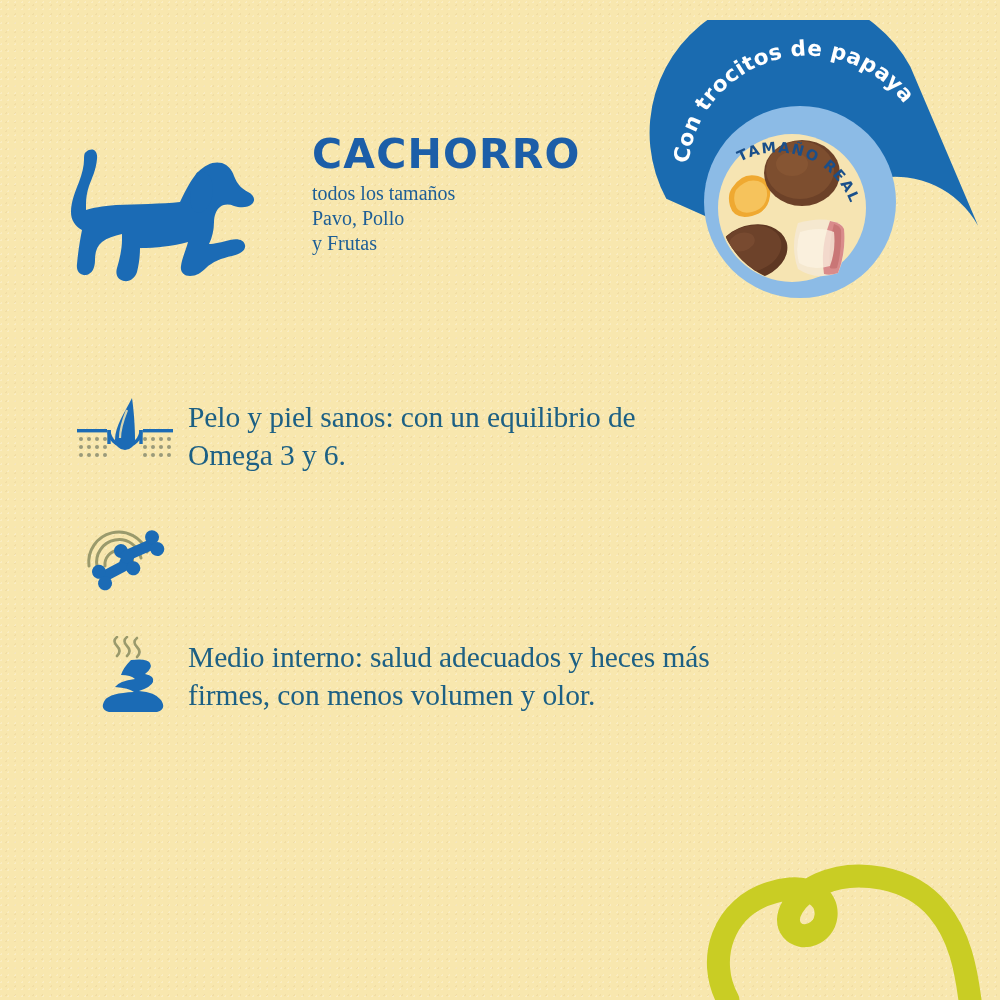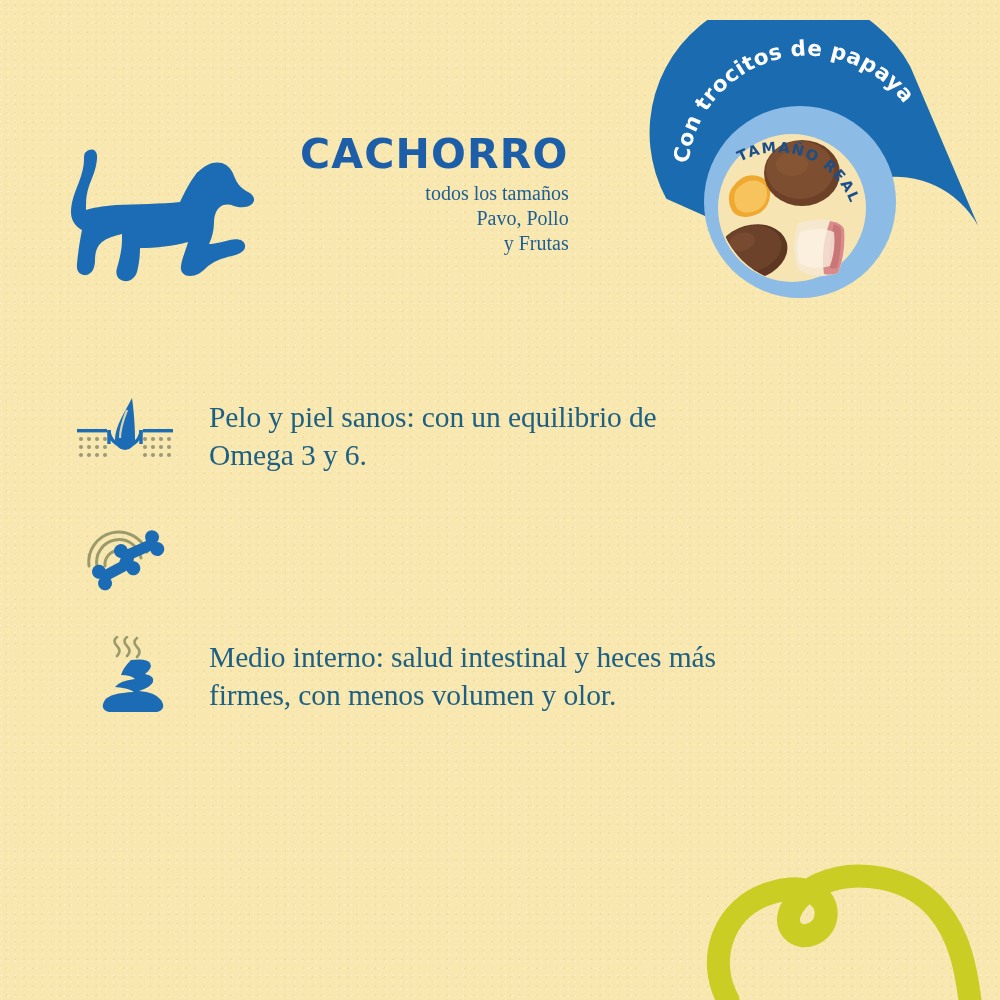--- a/index.html
+++ b/index.html
@@ -45,23 +45,22 @@
     display: flex;
     align-items: flex-start;
   }
   .dog-icon {
     width: 200px;
     height: 160px;
     flex: none;
     margin-top: 6px;
   }
   .header-text {
-    margin-left: 38px;
+    margin-left: 50px;
     padding-top: 6px;
-    text-align: right;
   }
   .product-title {
     font-family: "DejaVu Sans", sans-serif;
     font-weight: bold;
     font-size: 41px;
     letter-spacing: 1.2px;
     color: #1c5ea8;
     line-height: 1;
     margin: 0 0 6px 0;
   }
@@ -88,21 +87,20 @@
   .benefits {
     position: absolute;
     left: 62px;
     top: 392px;
     width: 880px;
   }
   .benefit-row {
     display: flex;
     align-items: flex-start;
     height: 120px;
-    gap: 21px;
   }
   .benefit-icon {
     width: 126px;
     flex: none;
     display: flex;
     justify-content: center;
     align-items: flex-start;
     padding-top: 4px;
   }
   .benefit-text {
@@ -330,21 +328,21 @@
             <path d="M42,20 q5,-5 0,-10 q-5,-5 0,-9"></path>
             <path d="M52,20 q5,-5 0,-10 q-5,-5 0,-9"></path>
             <path d="M62,21 q5,-5 0,-10 q-5,-5 0,-9"></path>
           </g>
 
           <g fill="#1b6bb5">
             <path d="M56,24 q-8,8 -10,15 q10,0 14,4 q-16,2 -20,8 q14,1 19,5 q-24,1 -29,8 q-6,9 4,12 l48,0 q10,-3 4,-12 q-6,-8 -22,-9 q12,-4 14,-9 q2,-6 -8,-8 q8,-6 5,-11 q-3,-5 -19,-3 Z"></path>
           </g>
         </svg>
       </span>
-      <div class="benefit-text">Medio interno: salud intestinal y heces más
+      <div class="benefit-text">Medio interno: salud adecuados y heces más
 firmes, con menos volumen y olor.</div>
     </div>
 
   </div>
 
   <span class="swirl">
     <svg viewBox="0 0 330 190" width="330" height="190" aria-hidden="true">
       <g fill="none" stroke="#c9cd24" stroke-width="23" stroke-linecap="round">
         <path d="M58,190 C36,150 52,96 104,82 C140,72 158,88 156,106
                  C154,124 132,132 122,120 C112,108 124,86 150,74

